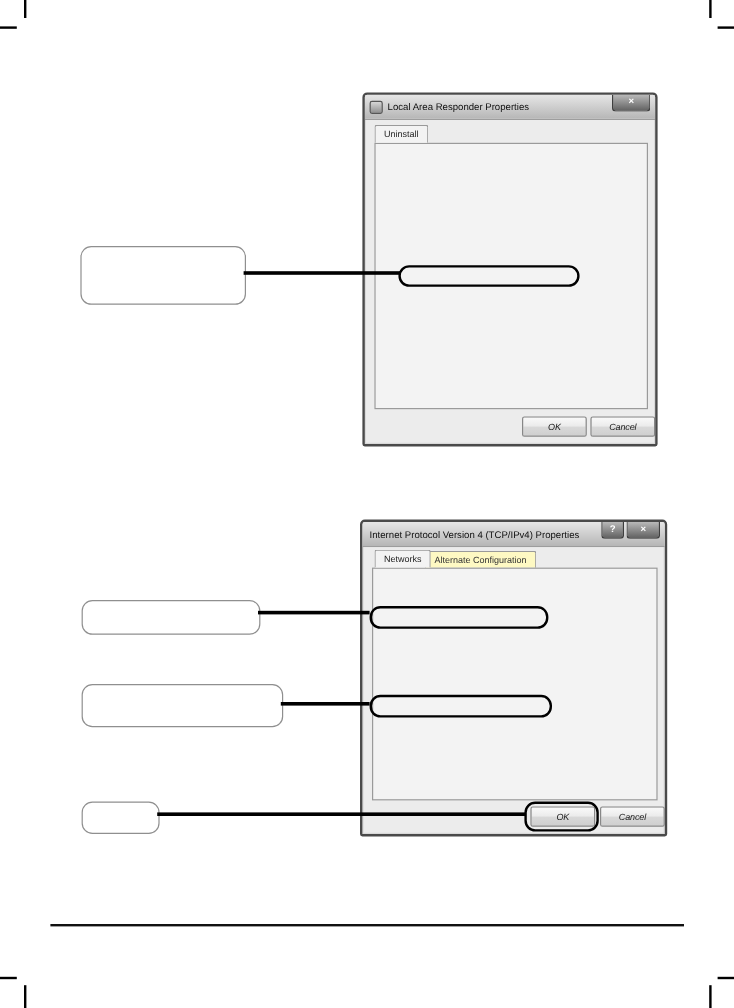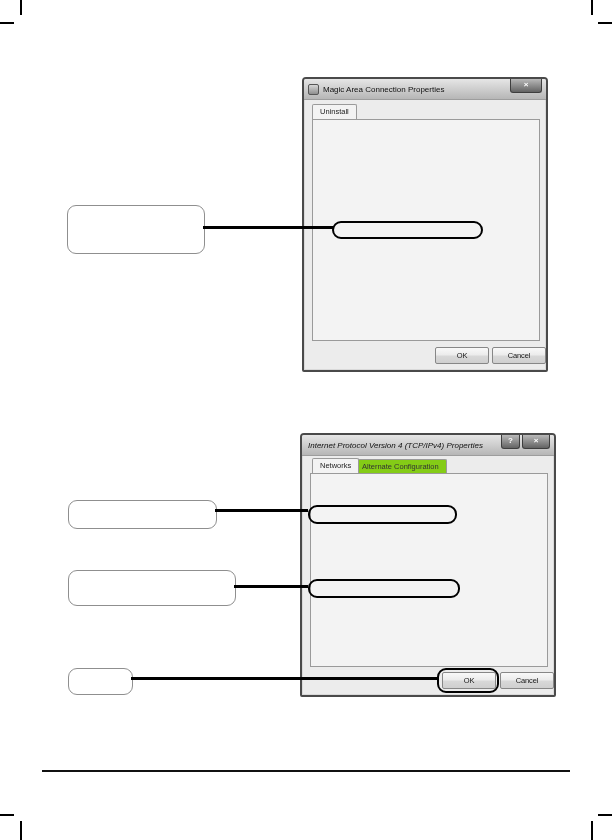--- a/index.html
+++ b/index.html
@@ -26,29 +26,29 @@
   .winbtn{height:13px;flex:none;align-self:flex-start;margin-top:0;margin-left:2px;
        border:1px solid #3e3e3e;border-top:none;border-radius:0 0 3px 3px;
        background:linear-gradient(#b9b9b9,#636363);color:#fff;font-size:8px;font-weight:bold;
        line-height:12px;text-align:center;cursor:default;}
   .closebtn{width:30px;}
   .helpbtn{width:17px;}
 
   .tab{position:absolute;font-size:7.5px;color:#1d1d1d;background:#f3f3f3;border:1px solid #9a9a9a;
        border-bottom:none;border-radius:2px 2px 0 0;padding:2px 7px 3px;white-space:nowrap;}
   .tab.active{z-index:3;}
-  .tab.inactive{z-index:1;background:#84cc16;color:#333;}
+  .tab.inactive{z-index:1;background:#fef9c3;color:#333;}
   .tabpage{position:absolute;background:#f3f3f3;border:1px solid #9a9a9a;z-index:2;}
 
   .lbl{position:absolute;font-size:7.5px;color:#1f1f1f;letter-spacing:-0.1px;white-space:nowrap;}
 
   .btn{position:absolute;display:flex;align-items:center;justify-content:center;
        font-size:7.5px;color:#161616;letter-spacing:-0.1px;
        background:linear-gradient(#f9f9f9 0%,#ececec 45%,#d8d8d8 55%,#cfcfcf 100%);
-       border:1px solid #878787;border-radius:2px;white-space:nowrap;}
+       border:1px solid #878787;border-radius:2px;white-space:nowrap;font-style:italic;}
   .btn.disabled{color:#a5a5a5;}
 
   .textbox{position:absolute;background:#fff;border:1px solid #7d7d7d;display:flex;align-items:center;}
   .adicon{width:9px;height:6px;flex:none;margin:0 4px 0 3px;background:#ababab;border:1px solid #5f5f5f;}
   .adtext{font-size:7px;color:#222;letter-spacing:-0.15px;white-space:nowrap;}
 
   
   .listbox{position:absolute;background:#fff;border:1px solid #7d7d7d;}
   .lrows{position:absolute;left:1px;top:1px;right:10px;bottom:10px;overflow:hidden;}
   .lrow{height:10.4px;display:flex;align-items:center;}
@@ -110,21 +110,21 @@
   <div class="callout" style="left:68px;top:668px;width:63px;height:25px;"></div>
 
   <div class="connector" style="left:203px;top:226px;width:131px;"></div>
   <div class="connector" style="left:215px;top:509px;width:93px;"></div>
   <div class="connector" style="left:234px;top:585px;width:74px;"></div>
   <div class="connector" style="left:131px;top:677px;width:307px;"></div>
 
   <div class="dlg" style="left:302px;top:77px;width:242px;height:291px;">
     <div class="titlebar">
       <span class="ticon"></span>
-      <span class="ttitle">Magic Area Connection Properties</span>
+      <span class="ttitle">Local Area Responder Properties</span>
       <span class="winbtn closebtn"><span>×</span></span>
     </div>
 
     <div class="tab active" style="left:8px;top:25px;">Uninstall</div>
     <div class="tabpage" style="left:8px;top:40px;width:226px;height:220px;"></div>
 
     <div class="lbl" style="left:16px;top:46px;">Connect using:</div>
 
     <div class="textbox" style="left:16px;top:56px;width:210px;height:16px;">
       <span class="adicon"></span>
@@ -207,21 +207,21 @@
     </div>
 
     <div class="btn" style="left:131px;top:268px;width:52px;height:15px;">OK</div>
     <div class="btn" style="left:188px;top:268px;width:52px;height:15px;">Cancel</div>
 
     <div class="oval" style="left:28px;top:142px;width:147px;height:14px;"></div>
   </div>
 
   <div class="dlg" style="left:300px;top:433px;width:252px;height:260px;">
     <div class="titlebar">
-      <span class="ttitle" style="margin-left:2px;font-style:italic;">Internet Protocol Version 4 (TCP/IPv4) Properties</span>
+      <span class="ttitle" style="margin-left:2px;">Internet Protocol Version 4 (TCP/IPv4) Properties</span>
       <span class="winbtn helpbtn"><span>?</span></span>
       <span class="winbtn closebtn" style="width:26px;"><span>×</span></span>
     </div>
 
     <div class="tab active" style="left:10px;top:23px;">Networks</div>
     <div class="tab inactive" style="left:52px;top:24px;">Alternate Configuration</div>
     <div class="tabpage" style="left:8px;top:38px;width:236px;height:192px;"></div>
 
     <div class="para" style="left:16px;top:44px;width:222px;">You can get IP settings assigned automatically if your network supports this capability. Otherwise, you need to ask your network administrator for the appropriate IP settings.</div>
 

